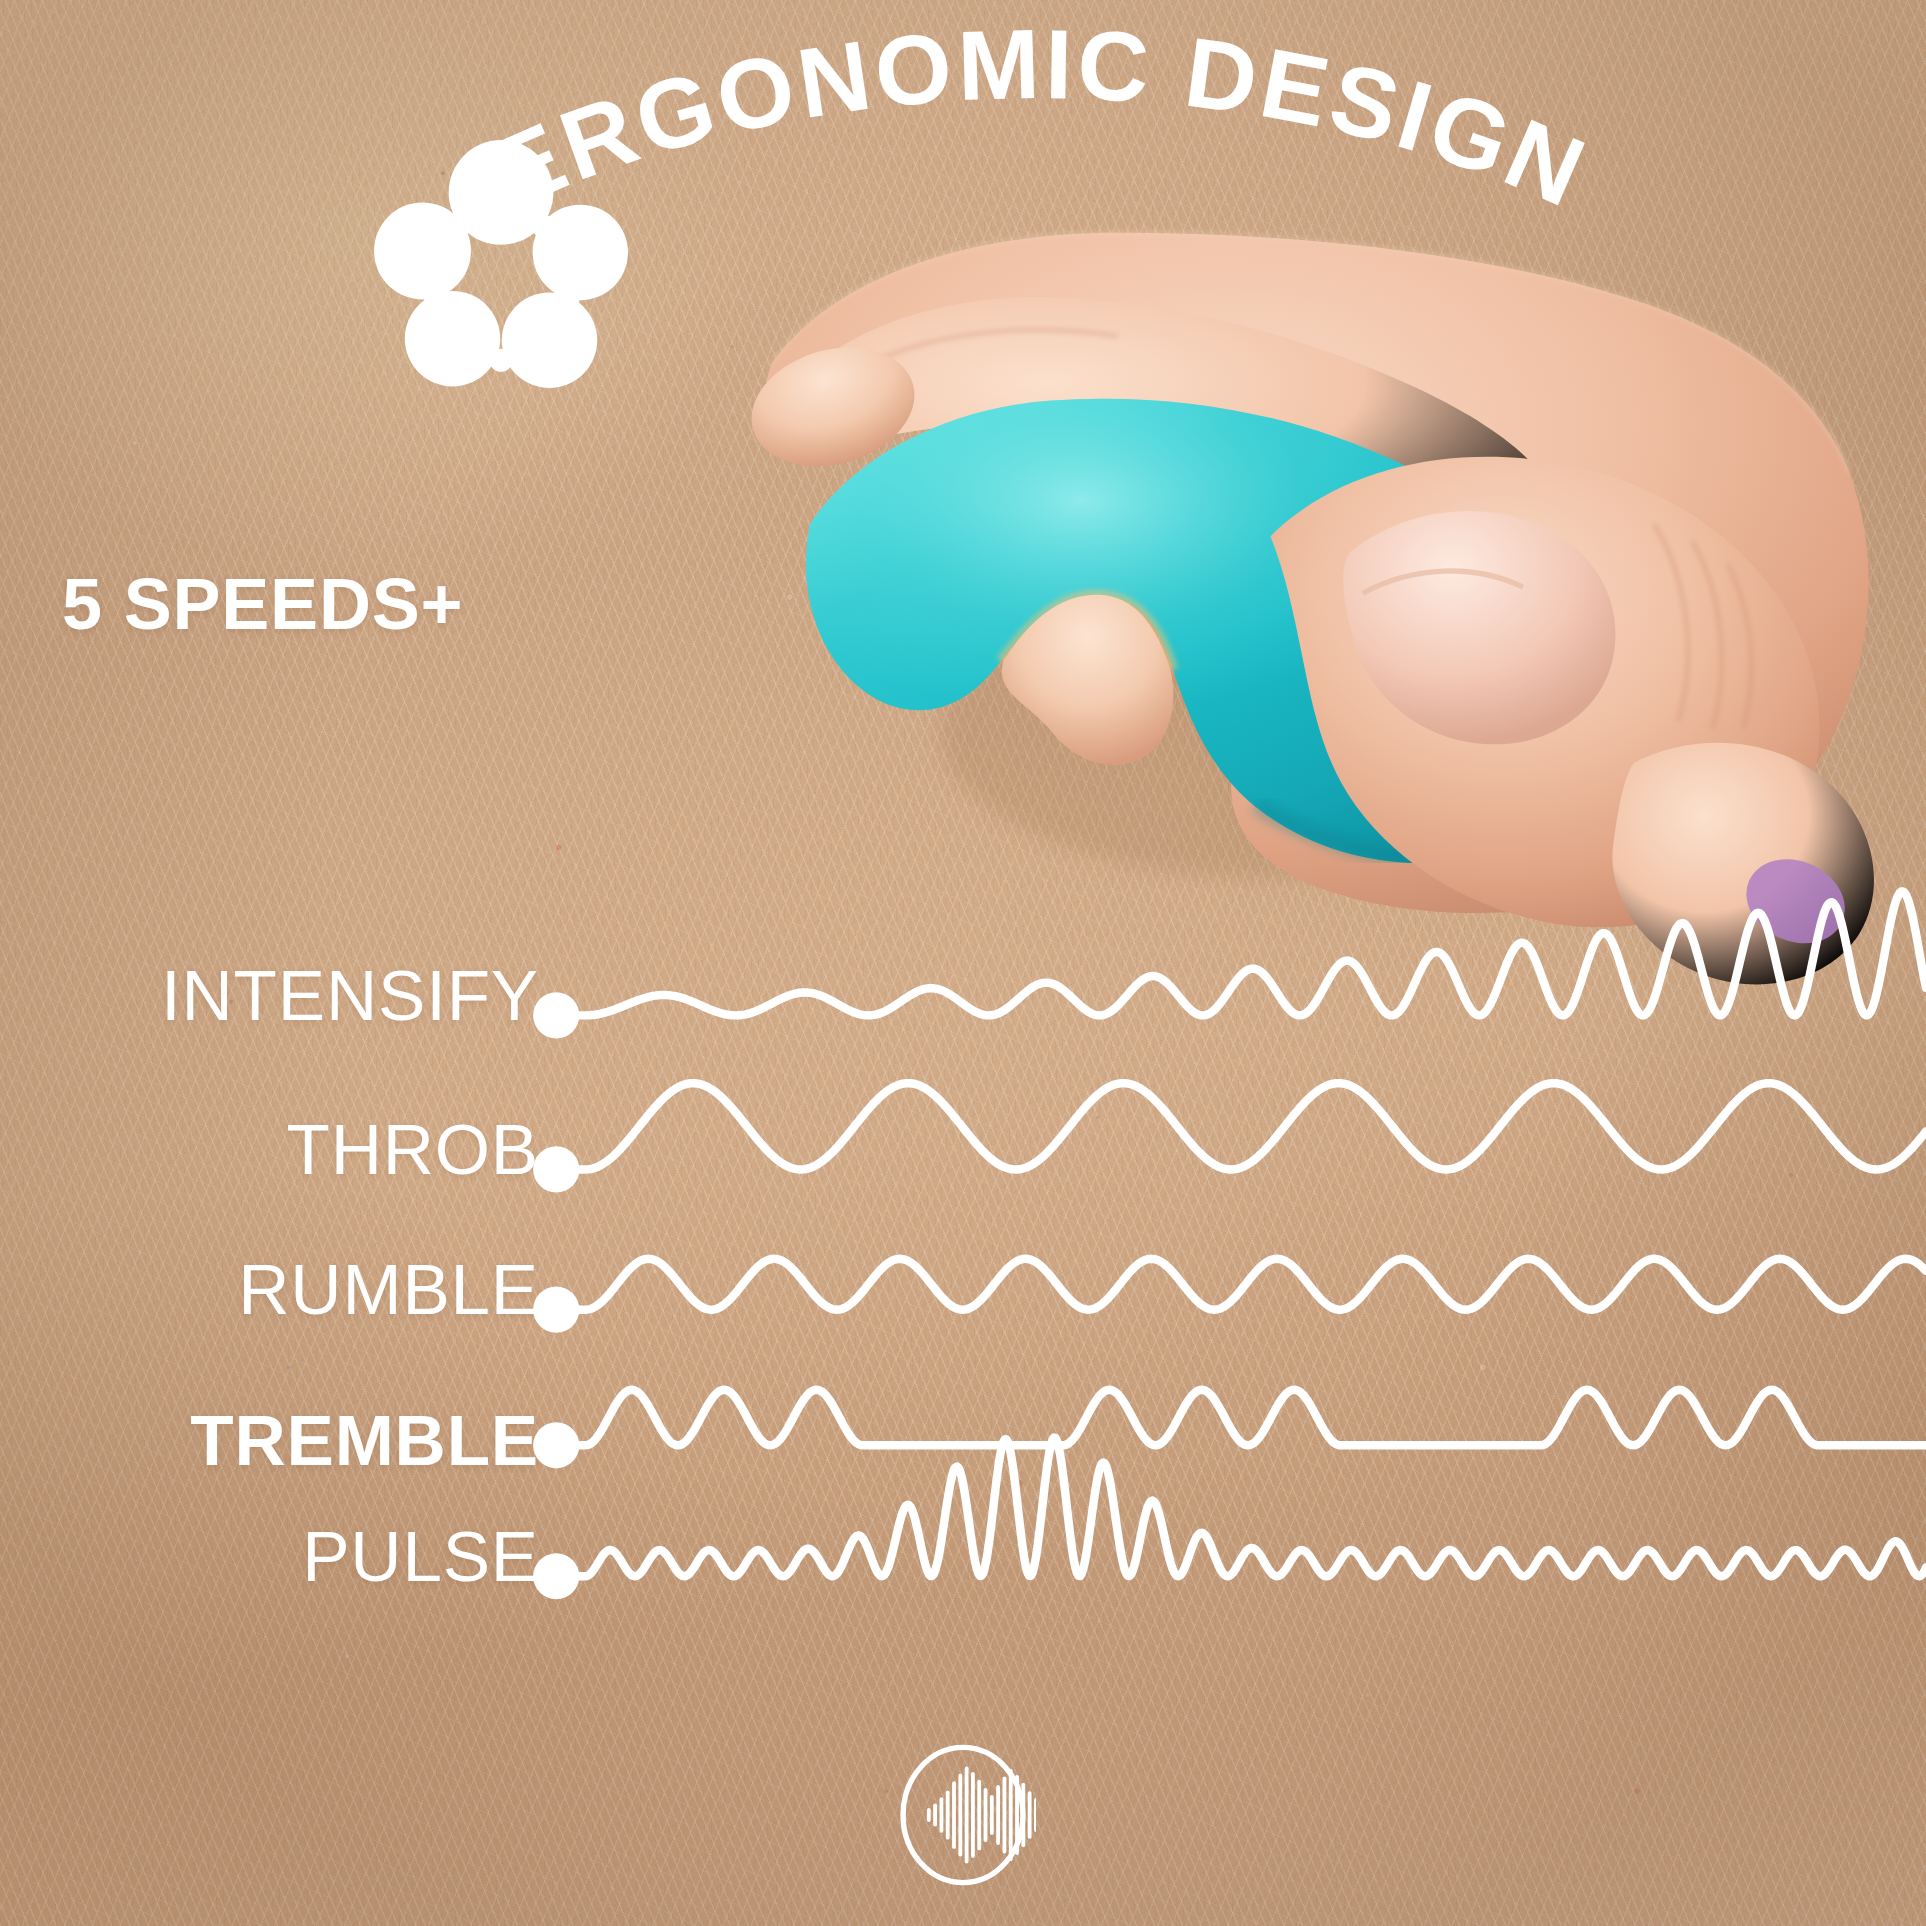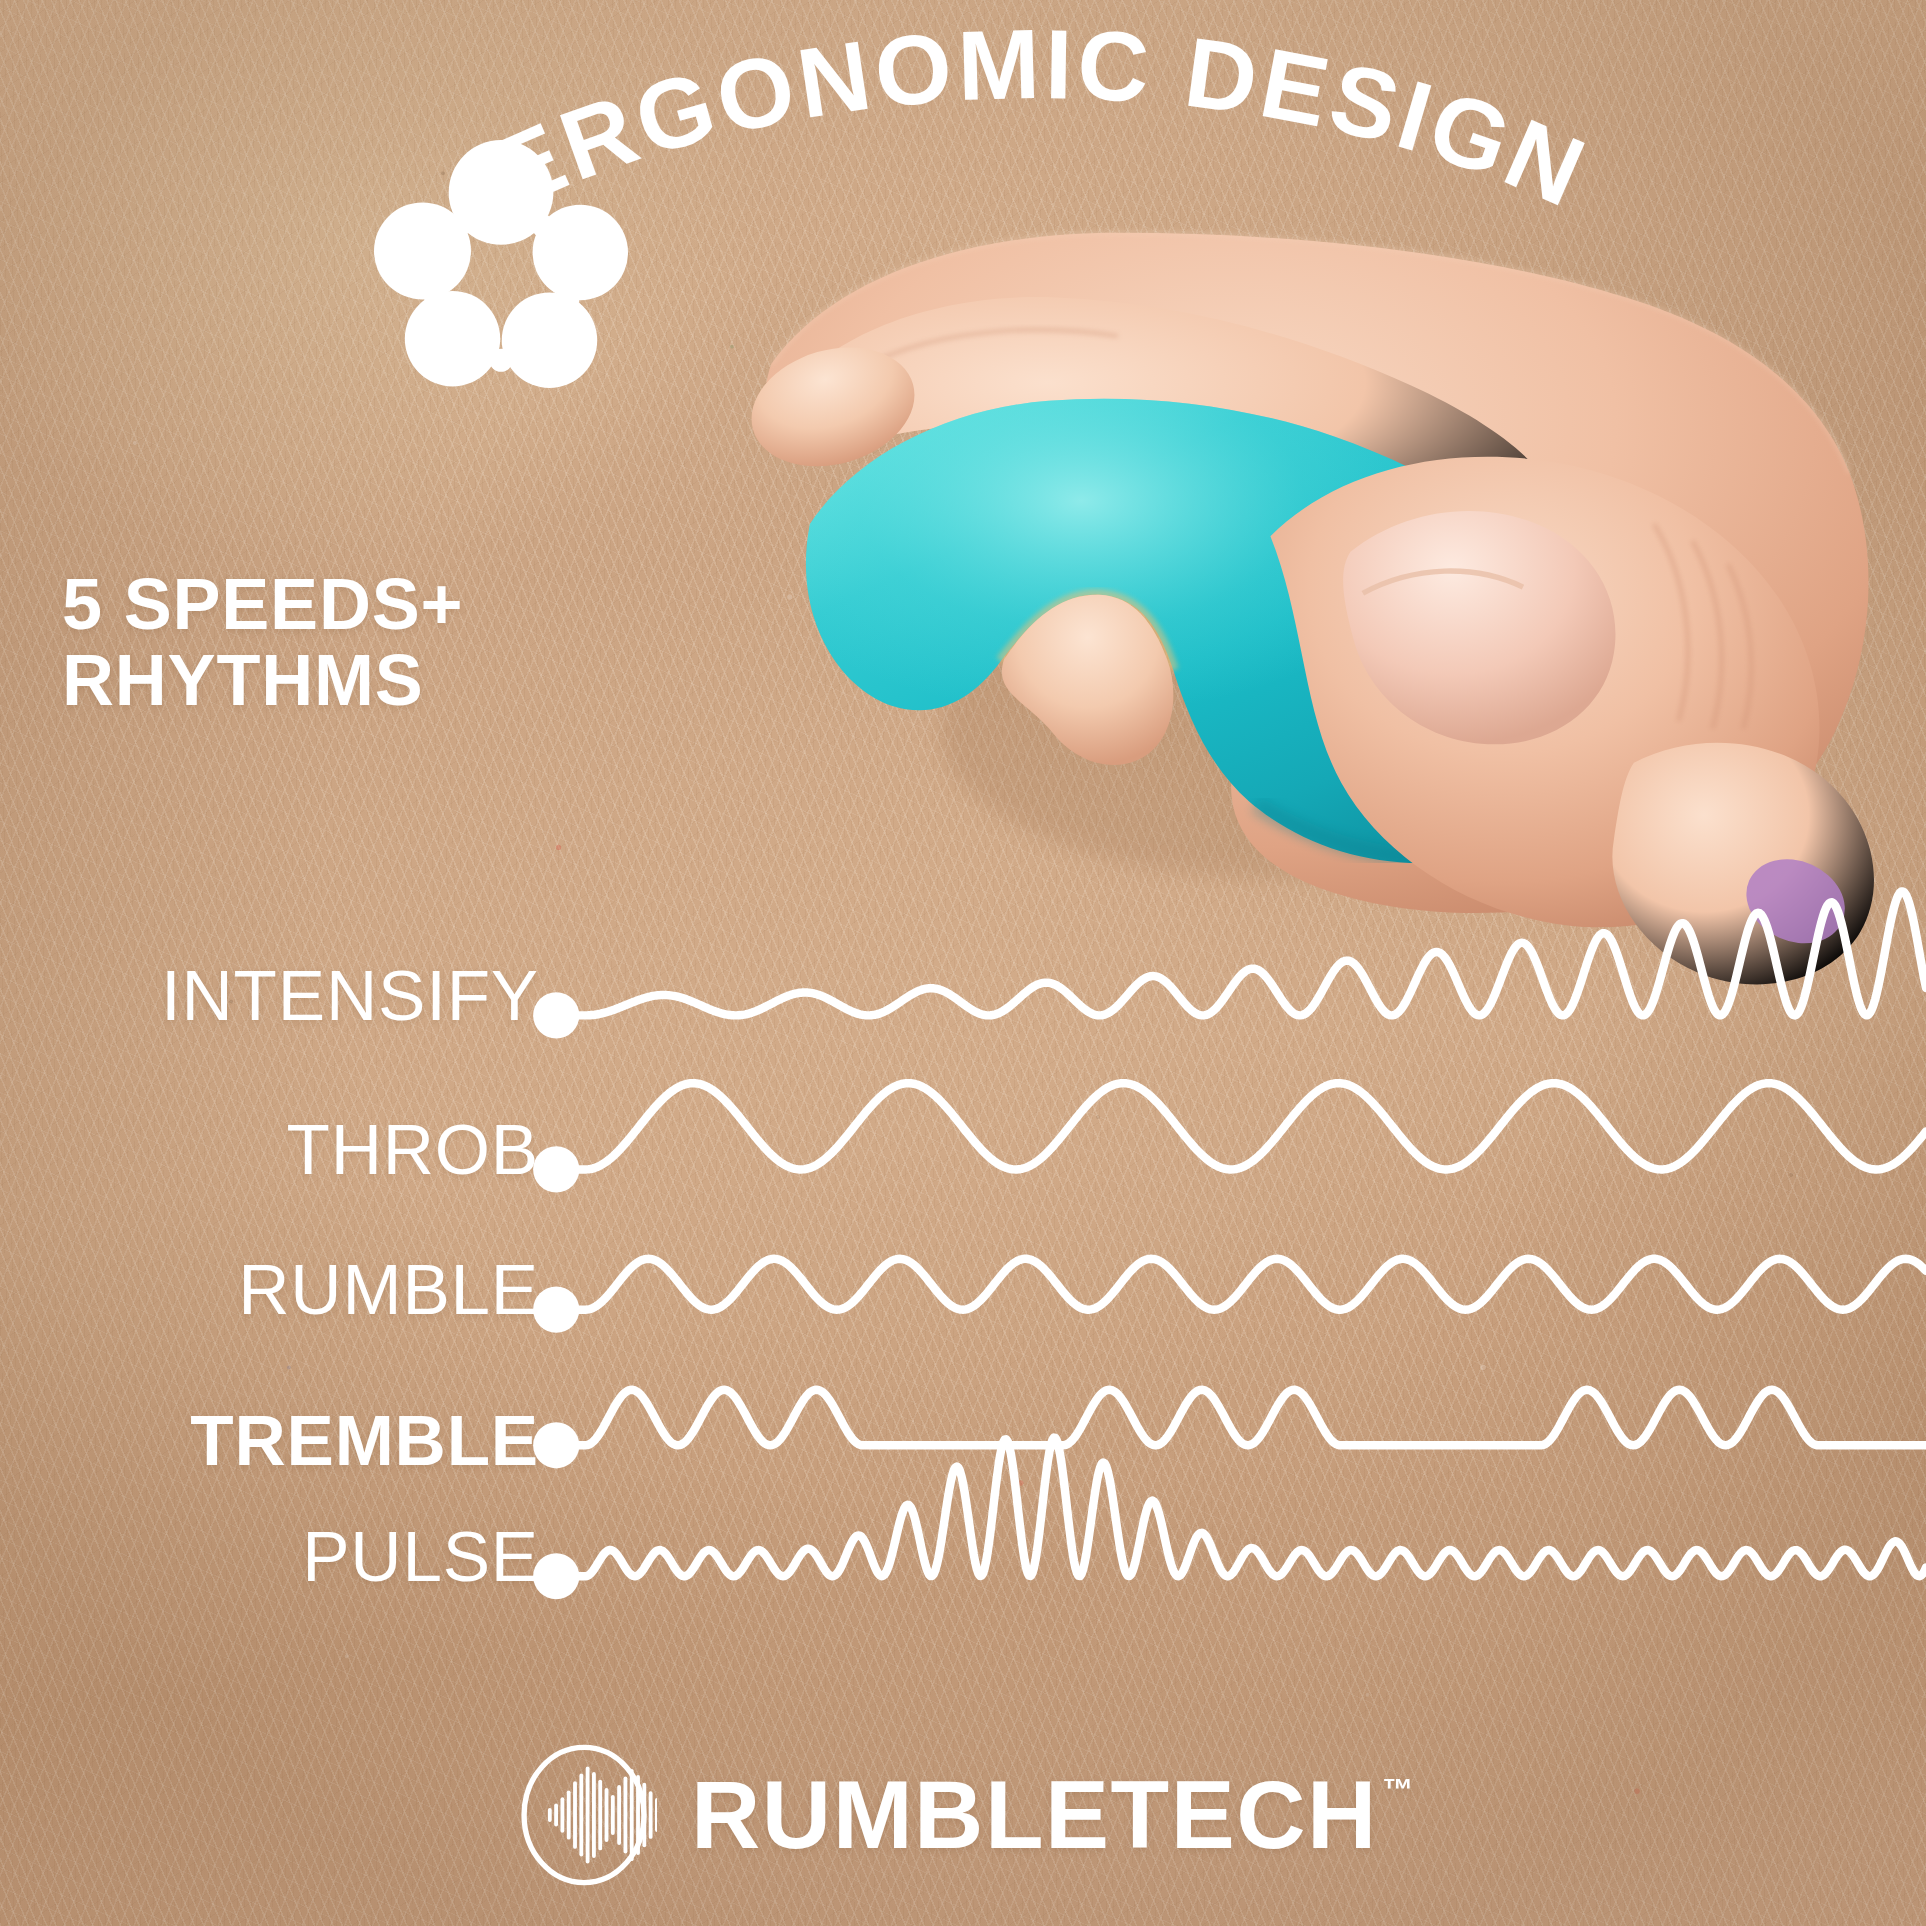--- a/index.html
+++ b/index.html
@@ -253,21 +253,20 @@
         <circle cx="220" cy="116" r="15"></circle>
         <circle cx="80" cy="208" r="15"></circle>
         <circle cx="252" cy="210" r="15"></circle>
         <circle cx="165" cy="290" r="15"></circle>
       </g>
     </svg>
   </div>
 
   <div class="speeds">
     <div>5 SPEEDS+</div>
-    <div>RHYTHMS</div>
   </div>
 
   <div class="rhythm-labels">
     <div class="rlabel" style="top:0px;padding-left:30px;">INTENSIFY</div>
     <div class="rlabel" style="top:154px;">THROB</div>
     <div class="rlabel" style="top:294px;">RUMBLE</div>
     <div class="rlabel" style="top:445px;font-weight:bold;">TREMBLE</div>
     <div class="rlabel" style="top:561px;">PULSE</div>
   </div>
 
@@ -307,20 +306,16 @@
           <rect x="146.39999999999998" y="45" width="5" height="100" rx="2.5" fill="#ffffff"></rect>
           <rect x="154.6" y="35" width="5" height="120" rx="2.5" fill="#ffffff"></rect>
           <rect x="162.79999999999998" y="43" width="5" height="104" rx="2.5" fill="#ffffff"></rect>
           <rect x="171" y="53" width="5" height="84" rx="2.5" fill="#ffffff"></rect>
           <rect x="179.2" y="64" width="5" height="62" rx="2.5" fill="#ffffff"></rect>
           <rect x="187.39999999999998" y="73" width="5" height="44" rx="2.5" fill="#ffffff"></rect>
           <rect x="195.6" y="81" width="5" height="28" rx="2.5" fill="#ffffff"></rect>
           <rect x="203.79999999999998" y="86" width="5" height="18" rx="2.5" fill="#ffffff"></rect>
         </g>
     </svg>
-    <div class="brand-word">
-      <span>RUMBLETECH</span>
-      <span class="brand-tm">™</span>
-    </div>
   </div>
 
 </div>
 
 
 </body></html>

